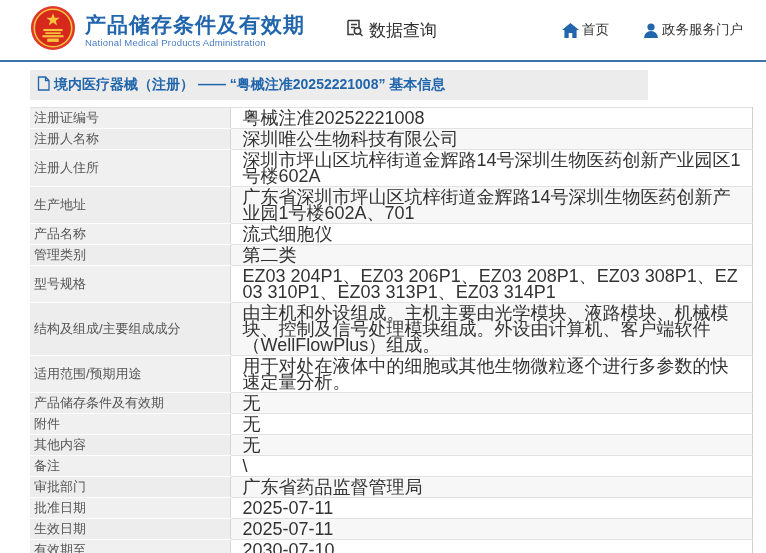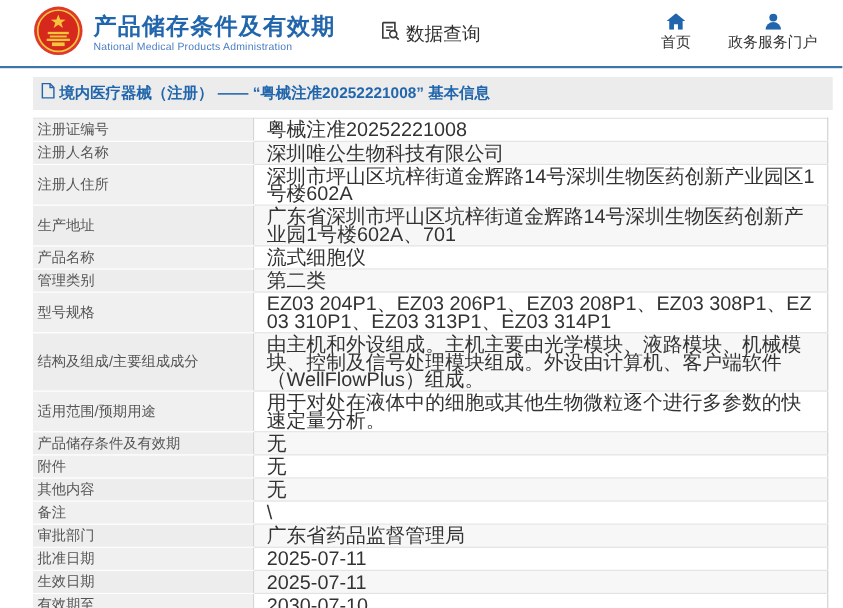--- a/index.html
+++ b/index.html
@@ -48,35 +48,35 @@
     cursor: pointer;
     justify-content: flex-end;
   }
   .right-nav {
     margin-left: auto;
     display: flex;
     gap: 34px;
   }
   .nav-item {
     display: flex;
-    flex-direction: column;
+    flex-direction: row;
     align-items: center;
     gap: 3px;
     font-size: 13.5px;
     color: #333;
     cursor: pointer;
     text-decoration: none;
   }
   .nav-item svg { display: block; }
 
   
   .content { padding-left: 30px; }
   .page-title-bar {
     margin-top: 8px;
-    width: 727px;
+    width: 618px;
     height: 30px;
     background: #ececec;
     display: flex;
     align-items: center;
     padding-left: 7px;
     gap: 4px;
   }
   .page-title {
     font-size: 14px;
     font-weight: bold;

